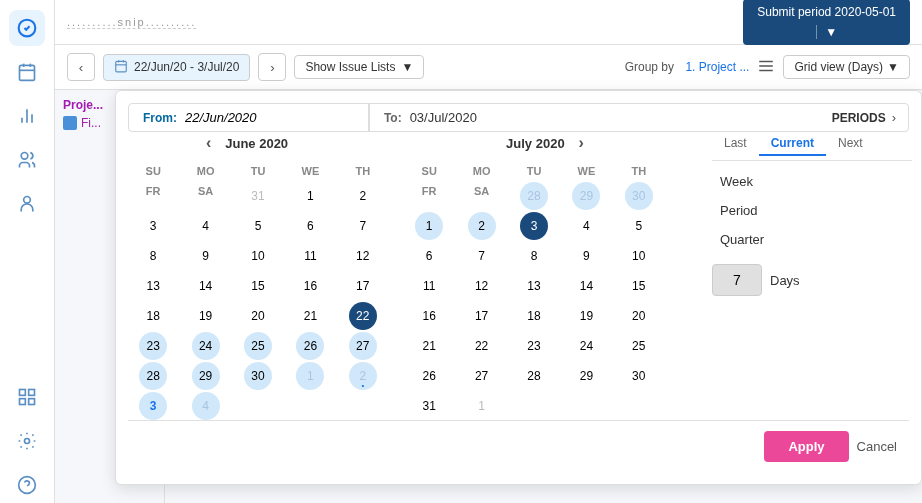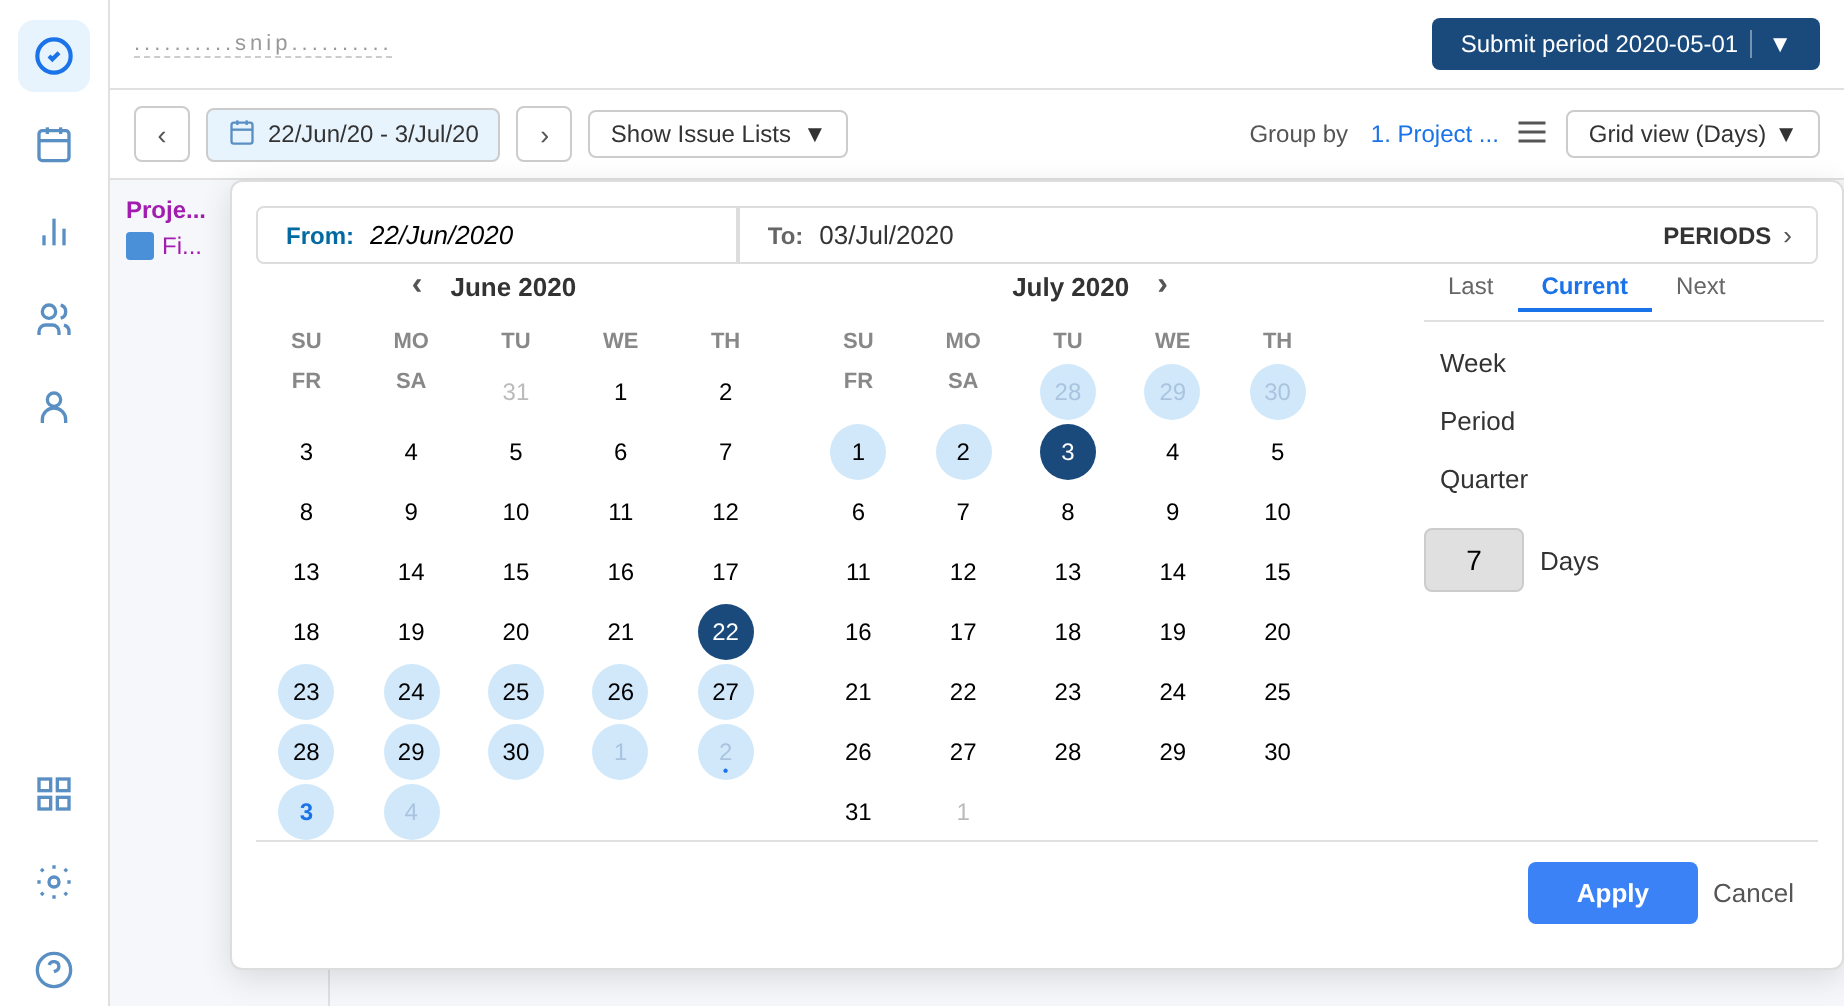--- a/index.html
+++ b/index.html
@@ -11,21 +11,21 @@
     .sidebar { width: 55px; background: #fff; border-right: 1px solid #e0e0e0; display: flex; flex-direction: column; align-items: center; padding-top: 10px; gap: 8px; }
     .sidebar-icon { width: 36px; height: 36px; border-radius: 8px; display: flex; align-items: center; justify-content: center; cursor: pointer; color: #6c8ebf; }
     .sidebar-icon.active { background: #e8f4fd; color: #1a73e8; }
     .sidebar-icon svg { width: 20px; height: 20px; }
     .sidebar-spacer { flex: 1; }
 
     
     .topbar { height: 45px; background: #fff; border-bottom: 1px solid #e0e0e0; display: flex; align-items: center; padding: 0 12px; gap: 8px; }
     .snip-text { color: #999; font-size: 11px; letter-spacing: 2px; border-bottom: 1px dashed #ccc; }
 
-    .submit-btn { margin-left: auto; background: #1a4a7c; color: #fff; border: none; border-radius: 4px; padding: 6px 14px; font-size: 12px; cursor: pointer; display: flex; align-items: center; gap: 6px; white-space: nowrap; }
+    .submit-btn { margin-left: auto; background: #1a4a7c; color: #fff; border: none; border-radius: 4px; padding: 6px 14px; font-size: 12px; cursor: pointer; display: flex; align-items: center; gap: 6px; white-space: nowrap; flex-direction: column; }
     .submit-btn .arrow-down { border-left: 1px solid rgba(255,255,255,0.4); padding-left: 8px; }
 
     
     .toolbar { height: 45px; background: #fff; border-bottom: 1px solid #e0e0e0; display: flex; align-items: center; padding: 0 12px; gap: 8px; }
     .nav-btn { width: 28px; height: 28px; border: 1px solid #ccc; border-radius: 4px; background: #fff; cursor: pointer; display: flex; align-items: center; justify-content: center; color: #555; }
     .date-range-btn { border: 1px solid #ccc; border-radius: 4px; background: #e8f4fd; padding: 4px 10px; cursor: pointer; display: flex; align-items: center; gap: 6px; font-size: 12px; color: #333; }
     .date-range-btn .cal-icon { color: #5a8fc3; }
     .show-issues-btn { border: 1px solid #ccc; border-radius: 4px; background: #fff; padding: 4px 10px; cursor: pointer; display: flex; align-items: center; gap: 6px; font-size: 12px; color: #333; }
     .group-by { font-size: 12px; color: #555; display: flex; align-items: center; gap: 4px; }
     .grid-view-btn { border: 1px solid #ccc; border-radius: 4px; background: #fff; padding: 4px 10px; cursor: pointer; font-size: 12px; color: #333; display: flex; align-items: center; gap: 4px; }
@@ -48,21 +48,21 @@
     .period-tab { padding: 4px 12px; font-size: 12px; color: #666; cursor: pointer; }
     .period-tab.active { color: #1a73e8; border-bottom: 2px solid #1a73e8; font-weight: 600; }
     .period-options { display: flex; flex-direction: column; gap: 4px; }
     .period-option { padding: 5px 8px; font-size: 13px; color: #333; cursor: pointer; border-radius: 4px; }
     .days-row { display: flex; align-items: center; gap: 8px; margin-top: 4px; }
     .days-input { width: 50px; height: 32px; border: 1px solid #ccc; border-radius: 4px; text-align: center; font-size: 14px; background: #e0e0e0; }
     .days-label { font-size: 13px; color: #333; }
 
     
     .action-row { display: flex; justify-content: flex-end; align-items: center; gap: 8px; padding: 10px 12px; border-top: 1px solid #e0e0e0; margin-top: auto; }
-    .apply-btn { background: #3b82f6; color: #fff; border: none; border-radius: 4px; padding: 8px 24px; font-size: 13px; cursor: pointer; font-weight: 600; }
+    .apply-btn { background: #ec4899; color: #fff; border: none; border-radius: 4px; padding: 8px 24px; font-size: 13px; cursor: pointer; font-weight: 600; }
     .cancel-btn { background: none; border: none; color: #555; font-size: 13px; cursor: pointer; }
 
     .main-wrapper { flex: 1; display: flex; flex-direction: column; overflow: hidden; position: relative; }
 
     .dropdown-panel { background: #fff; border: 1px solid #ddd; border-radius: 6px; box-shadow: 0 4px 16px rgba(0,0,0,0.12); position: absolute; top: 90px; left: 60px; right: 0; z-index: 100; padding: 12px; max-width: 880px; }
     .date-inputs-row { display: flex; border: 1px solid #ddd; border-radius: 4px; overflow: hidden; }
     .date-field-from { display: flex; align-items: center; gap: 8px; padding: 6px 14px; flex: 1; }
     .date-field-from label { color: #0369a1; font-size: 12px; font-weight: 600; }
     .date-field-to { display: flex; align-items: center; gap: 8px; padding: 6px 14px; flex: 1; border-left: 1px solid #ddd; }
     .date-field-to label { color: #666; font-size: 12px; font-weight: 600; }

